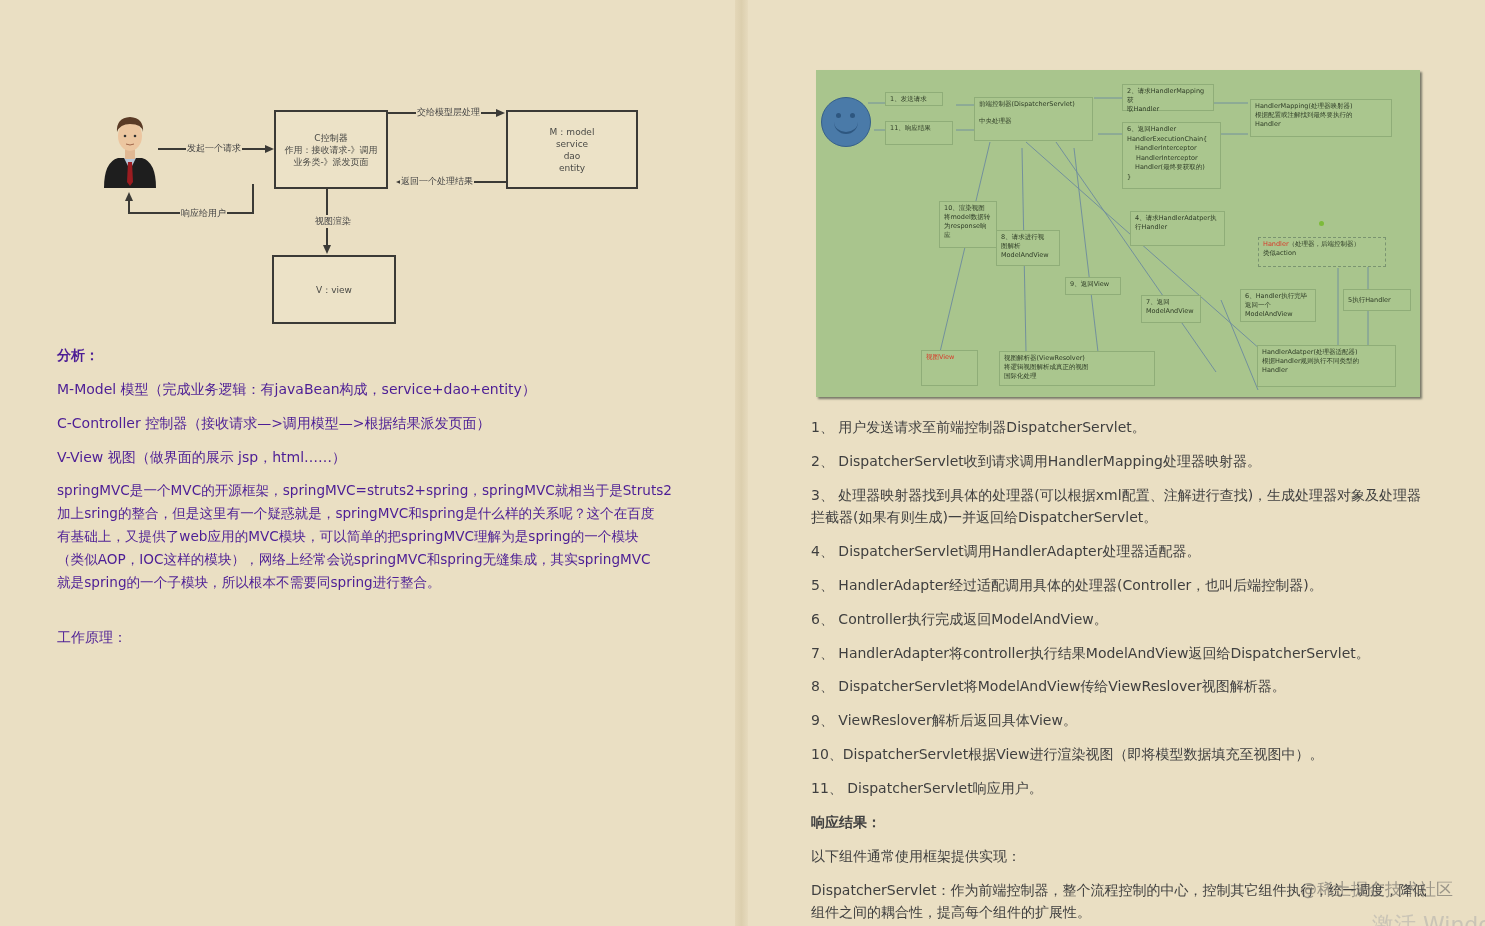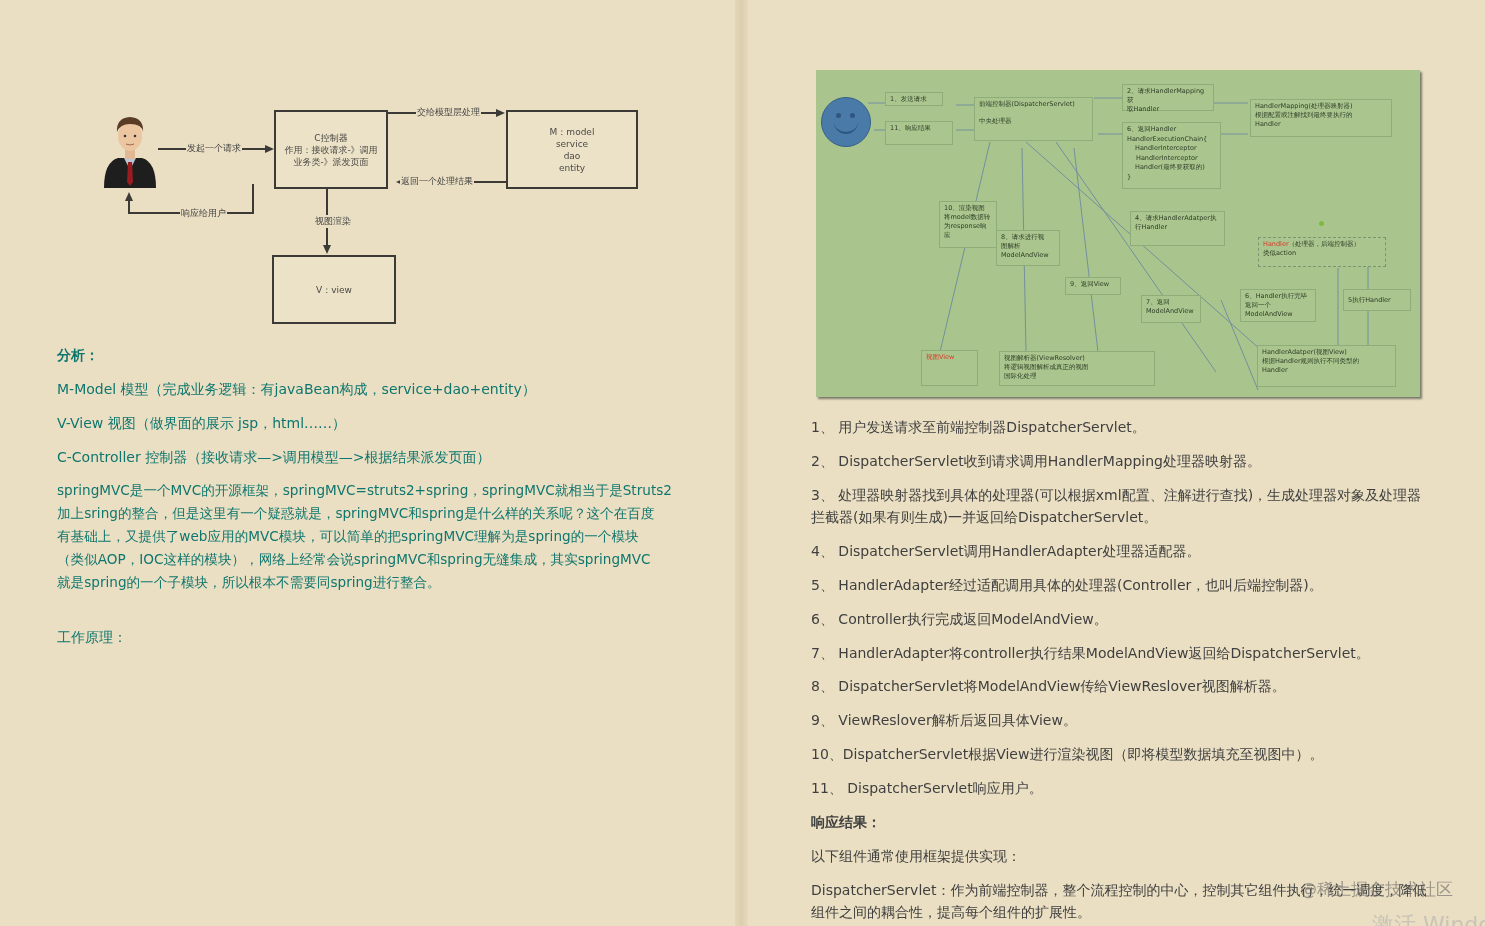--- a/index.html
+++ b/index.html
@@ -23,21 +23,21 @@
     display:flex; flex-direction:column; align-items:center; justify-content:center;
     font-size:9px; line-height:12px; color:#4a4a46; text-align:center;
   }
   .lbl { position:absolute; font-size:9px; color:#444; background:#eadfc3; padding:0 1px; white-space:nowrap; }
   .line { position:absolute; background:#3b3a36; }
   .arrow-r { position:absolute; width:0;height:0; border-top:4px solid transparent; border-bottom:4px solid transparent; border-left:9px solid #3b3a36; }
   .arrow-l { position:absolute; width:0;height:0; border-top:4px solid transparent; border-bottom:4px solid transparent; border-right:9px solid #3b3a36; }
   .arrow-d { position:absolute; width:0;height:0; border-left:4px solid transparent; border-right:4px solid transparent; border-top:9px solid #3b3a36; }
   .arrow-u { position:absolute; width:0;height:0; border-left:4px solid transparent; border-right:4px solid transparent; border-bottom:9px solid #3b3a36; }
 
-  .text-block { position:absolute; left:57px; width:620px; font-size:14px; line-height:23px; color:#0f766e; }
+  .text-block { position:absolute; left:57px; width:620px; font-size:14px; line-height:23px; color:#4c1d95; }
   .text-block p { margin:0; }
   .bold { font-weight:bold; }
 
   
   .flow {
     position:absolute; left:816px; top:70px; width:604px; height:327px;
     background:#a9c58d; box-shadow:2px 2px 2px #7a7a6a;
   }
   .fbox {
     position:absolute; border:1px solid #8fad78; font-size:6.5px; line-height:9px;
@@ -113,22 +113,22 @@
   <span class="lbl" style="left:224px;top:115px">视图渲染</span>
 
   <div class="box" style="left:182px;top:155px;width:120px;height:65px">
     <span>V：view</span>
   </div>
 </div>
 
 <div class="text-block" style="top:344px">
   <p class="bold" style="height:34px">分析：</p>
   <p style="height:34px">M-Model 模型（完成业务逻辑：有javaBean构成，service+dao+entity）</p>
+  <p style="height:34px">C-Controller 控制器（接收请求—&gt;调用模型—&gt;根据结果派发页面）</p>
   <p style="height:34px">V-View 视图（做界面的展示 jsp，html……）</p>
-  <p style="height:34px">C-Controller 控制器（接收请求—&gt;调用模型—&gt;根据结果派发页面）</p>
 </div>
 <div class="text-block" style="top:479px;font-size:13.6px">
   <p>springMVC是一个MVC的开源框架，springMVC=struts2+spring，springMVC就相当于是Struts2</p>
   <p>加上sring的整合，但是这里有一个疑惑就是，springMVC和spring是什么样的关系呢？这个在百度</p>
   <p>有基础上，又提供了web应用的MVC模块，可以简单的把springMVC理解为是spring的一个模块</p>
   <p>（类似AOP，IOC这样的模块），网络上经常会说springMVC和spring无缝集成，其实springMVC</p>
   <p>就是spring的一个子模块，所以根本不需要同spring进行整合。</p>
 </div>
 <div class="text-block" style="top:626px">工作原理：</div>
 
@@ -221,21 +221,21 @@
 
   <div class="fbox" style="left:424px;top:219px;width:76px;height:33px">
     <div>6、Handler执行完毕</div>
     <div>返回一个</div>
     <div>ModelAndView</div>
   </div>
 
   <div class="fbox" style="left:527px;top:219px;width:68px;height:22px;padding-top:6px">5执行Handler</div>
 
   <div class="fbox" style="left:441px;top:275px;width:139px;height:42px">
-    <div>HandlerAdatper(视图View)</div>
+    <div>HandlerAdatper(处理器适配器)</div>
     <div>根据Handler规则执行不同类型的</div>
     <div>Handler</div>
   </div>
 
   <div class="fbox red" style="left:105px;top:280px;width:57px;height:36px">视图View</div>
 
   <div class="fbox" style="left:183px;top:281px;width:156px;height:35px">
     <div>视图解析器(ViewResolver)</div>
     <div>将逻辑视图解析成真正的视图</div>
     <div>国际化处理</div>

